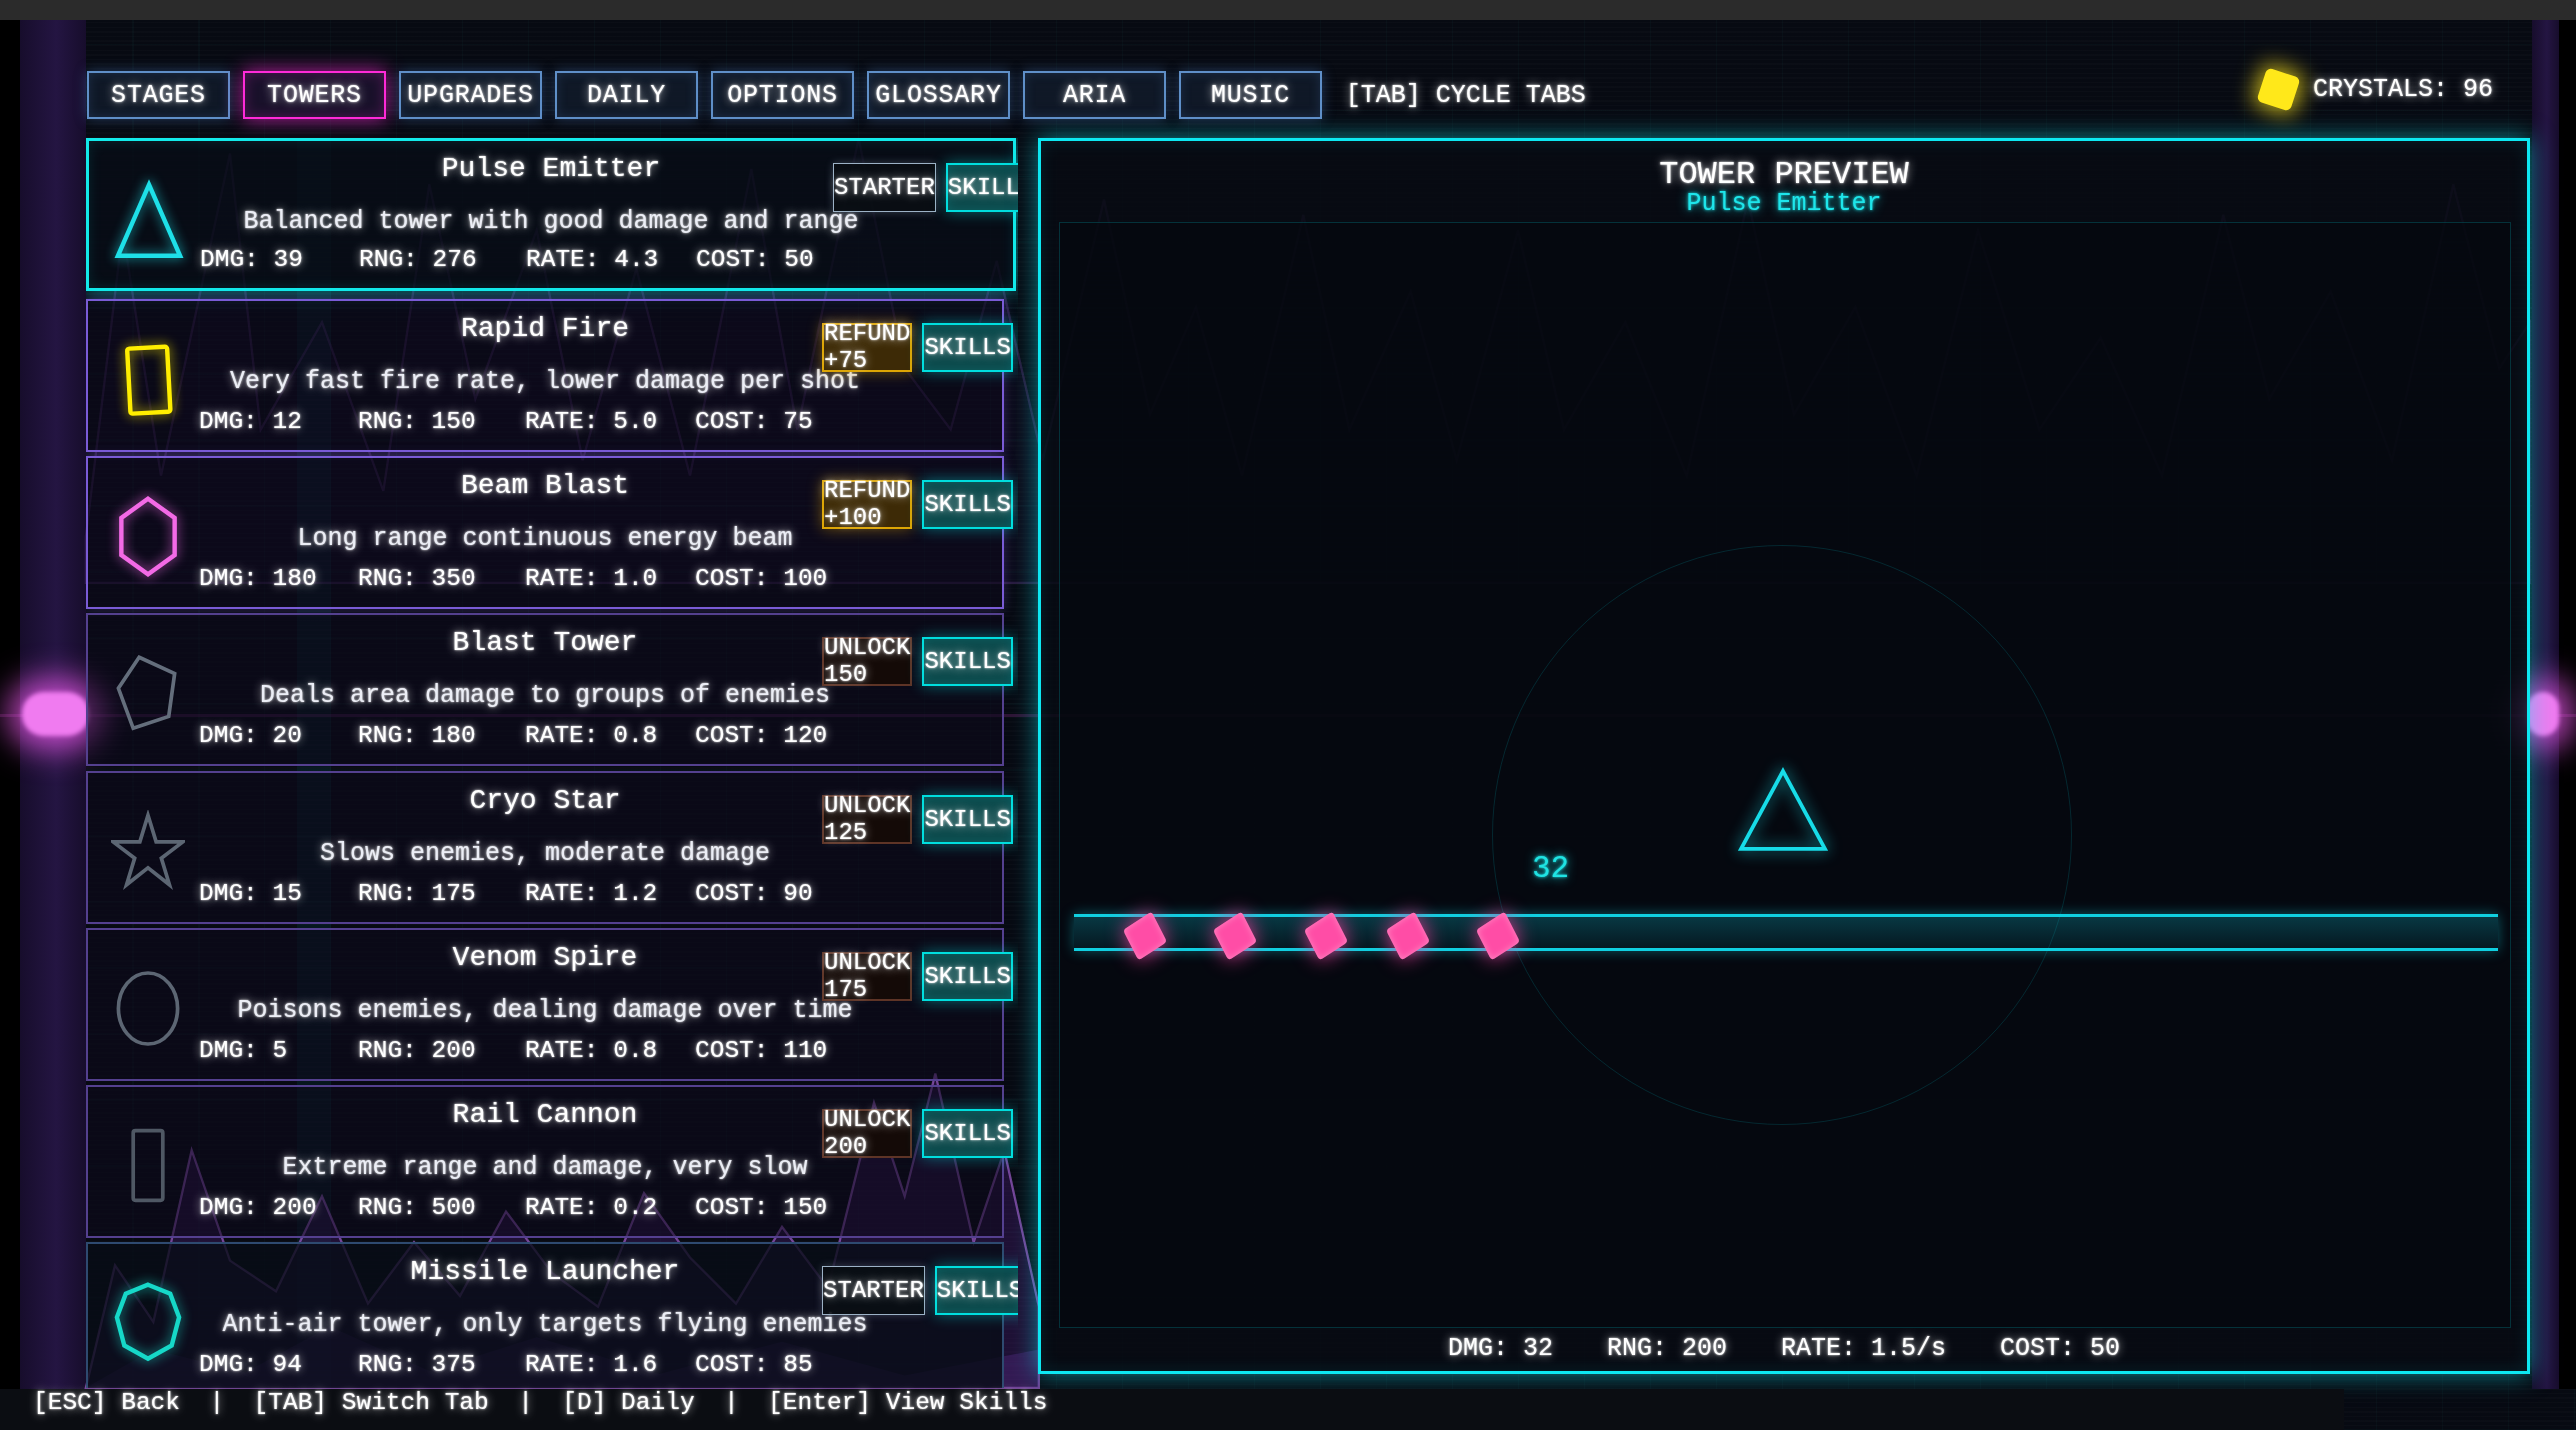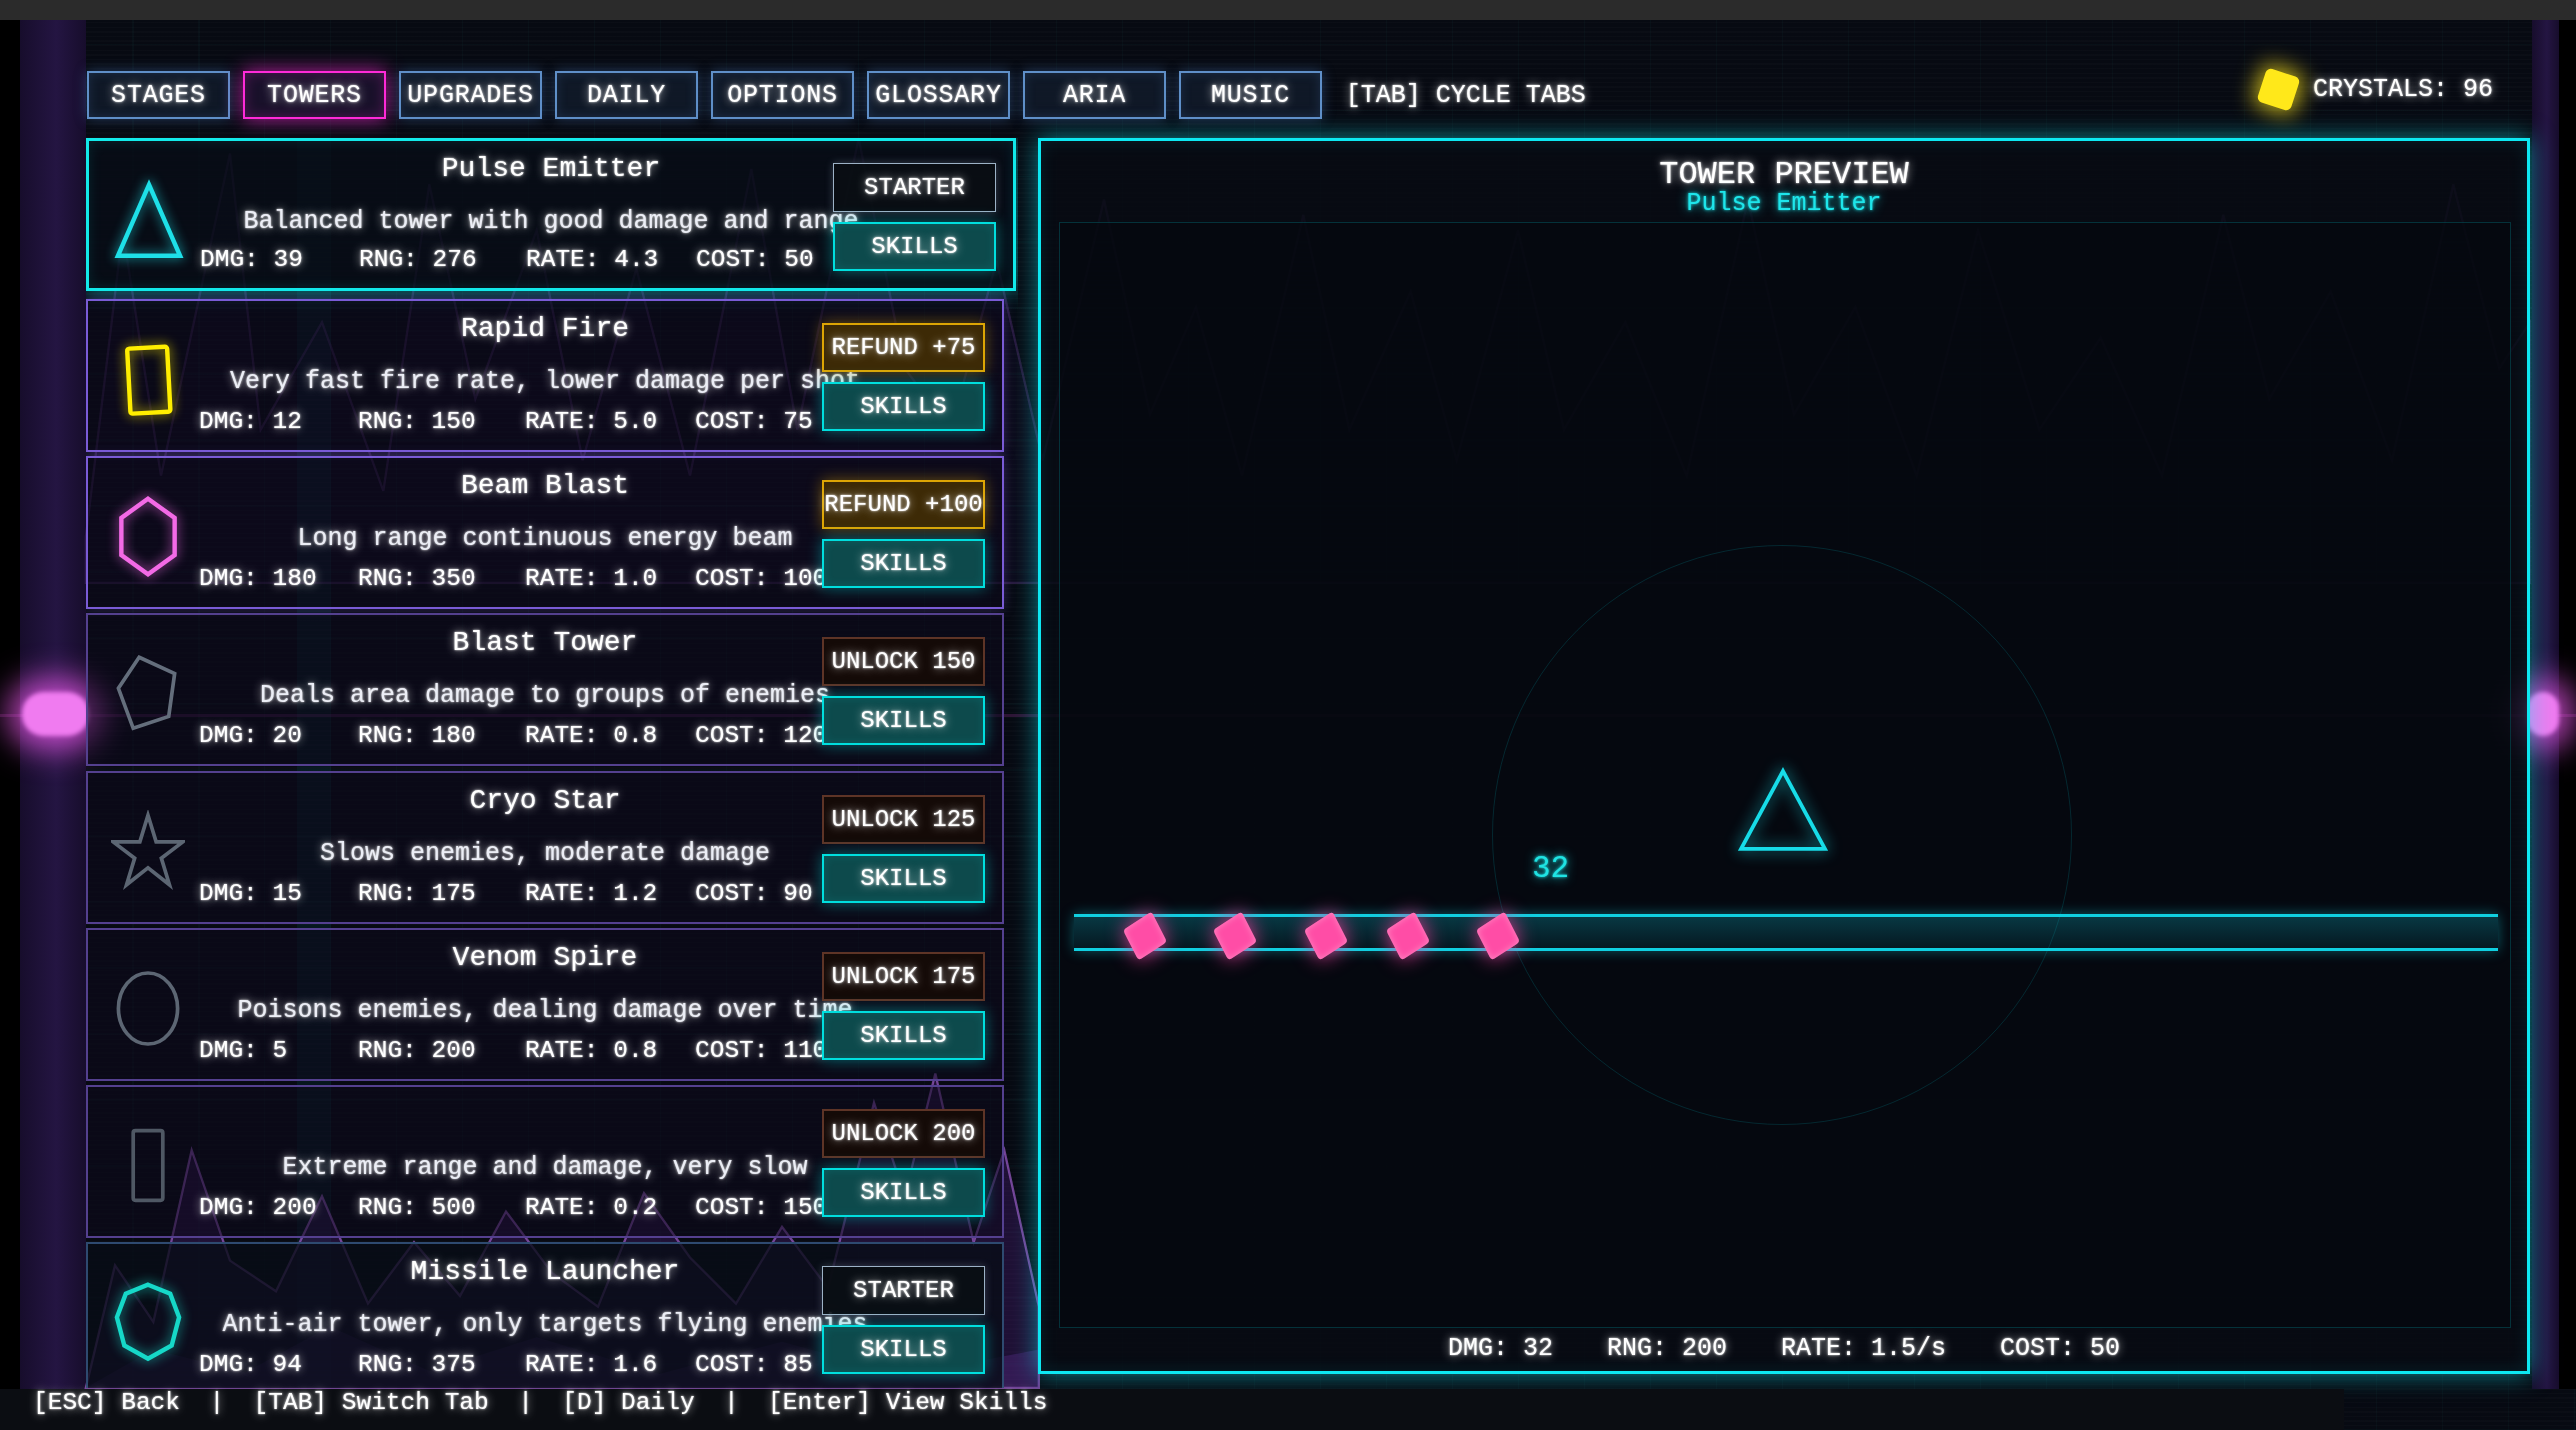--- a/index.html
+++ b/index.html
@@ -59,21 +59,21 @@
     background:rgba(7,12,22,0.8); }
   .card[data-state="owned"] { border-color:#7a5bd6; box-shadow:0 0 10.7px rgba(122,91,214,0.35);padding-left:44px; }
   .card[data-state="locked"] { border-color:#54408f;padding-left:40px; }
   .card[data-state="starter"] { border-color:#2e4a70; background:rgba(8,12,22,0.8); }
   .t-icon { position:absolute; left:23px; top:37px; width:74px; height:83px; }
   .t-name { position:absolute; left:0; right:0; top:12.3px; text-align:center; font-size:28px; }
   .t-desc { position:absolute; left:0; right:0; top:66px; text-align:center; font-size:25px; color:#eceef6; }
   .t-stats { position:absolute; left:111px; bottom:15.3px; display:flex; font-size:24.5px; white-space:pre; }
   .t-stats span:nth-child(1){ width:159px; } .t-stats span:nth-child(2){ width:167px; }
   .t-stats span:nth-child(3){ width:170px; }
-  .btn-col { position:absolute; right:17px; top:21.5px; width:163px; display:flex; flex-direction:column; gap:10px; }
+  .btn-col { position:absolute; right:17px; top:21.5px; width:163px; display:flex; flex-direction:row; gap:10px; }
   .btn { height:49px; display:flex; align-items:center; justify-content:center;
     font-family:"Liberation Mono", monospace; font-size:24px; color:#fff; cursor:pointer; }
   .btn[data-kind="starter"]{ background:rgba(10,14,20,0.92); border:1.5px solid #9db2c6;
     box-shadow:0 0 7.7px rgba(160,180,205,0.3); }
   .btn[data-kind="refund"]{ background:#3d2a06; border:2.3px solid #dda504;
     box-shadow:0 0 14px rgba(221,165,4,0.45); }
   .btn[data-kind="unlock"]{ background:#140a07; border:2.3px solid #5e3426; }
   .btn.skills { background:#0d4a4c; border:2.3px solid #00dede;
     box-shadow:0 0 14px rgba(0,222,222,0.45), inset 0 0 9.2px rgba(0,222,222,0.15); }
 
@@ -278,20 +278,21 @@
         <div class="btn skills glow-w">SKILLS</div>
       </div>
     </div>
 
     <div class="card" style="top:947px;" data-state="locked">
       <span class="t-icon">
         <svg viewBox="0 0 100 110" width="74" height="83">
           <rect x="30" y="8" width="40" height="94" rx="3" fill="none" stroke-width="5" stroke="#4f5864"></rect>
           </svg>
       </span>
+      <div class="t-name glow-w">Rail Cannon</div>
       <div class="t-desc glow-w">Extreme range and damage, very slow</div>
       <div class="t-stats glow-w">
         <span>DMG: 200</span>
         <span>RNG: 500</span>
         <span>RATE: 0.2</span>
         <span>COST: 150</span>
       </div>
       <div class="btn-col">
         <div class="btn glow-w" data-kind="unlock">UNLOCK 200</div>
         <div class="btn skills glow-w">SKILLS</div>

